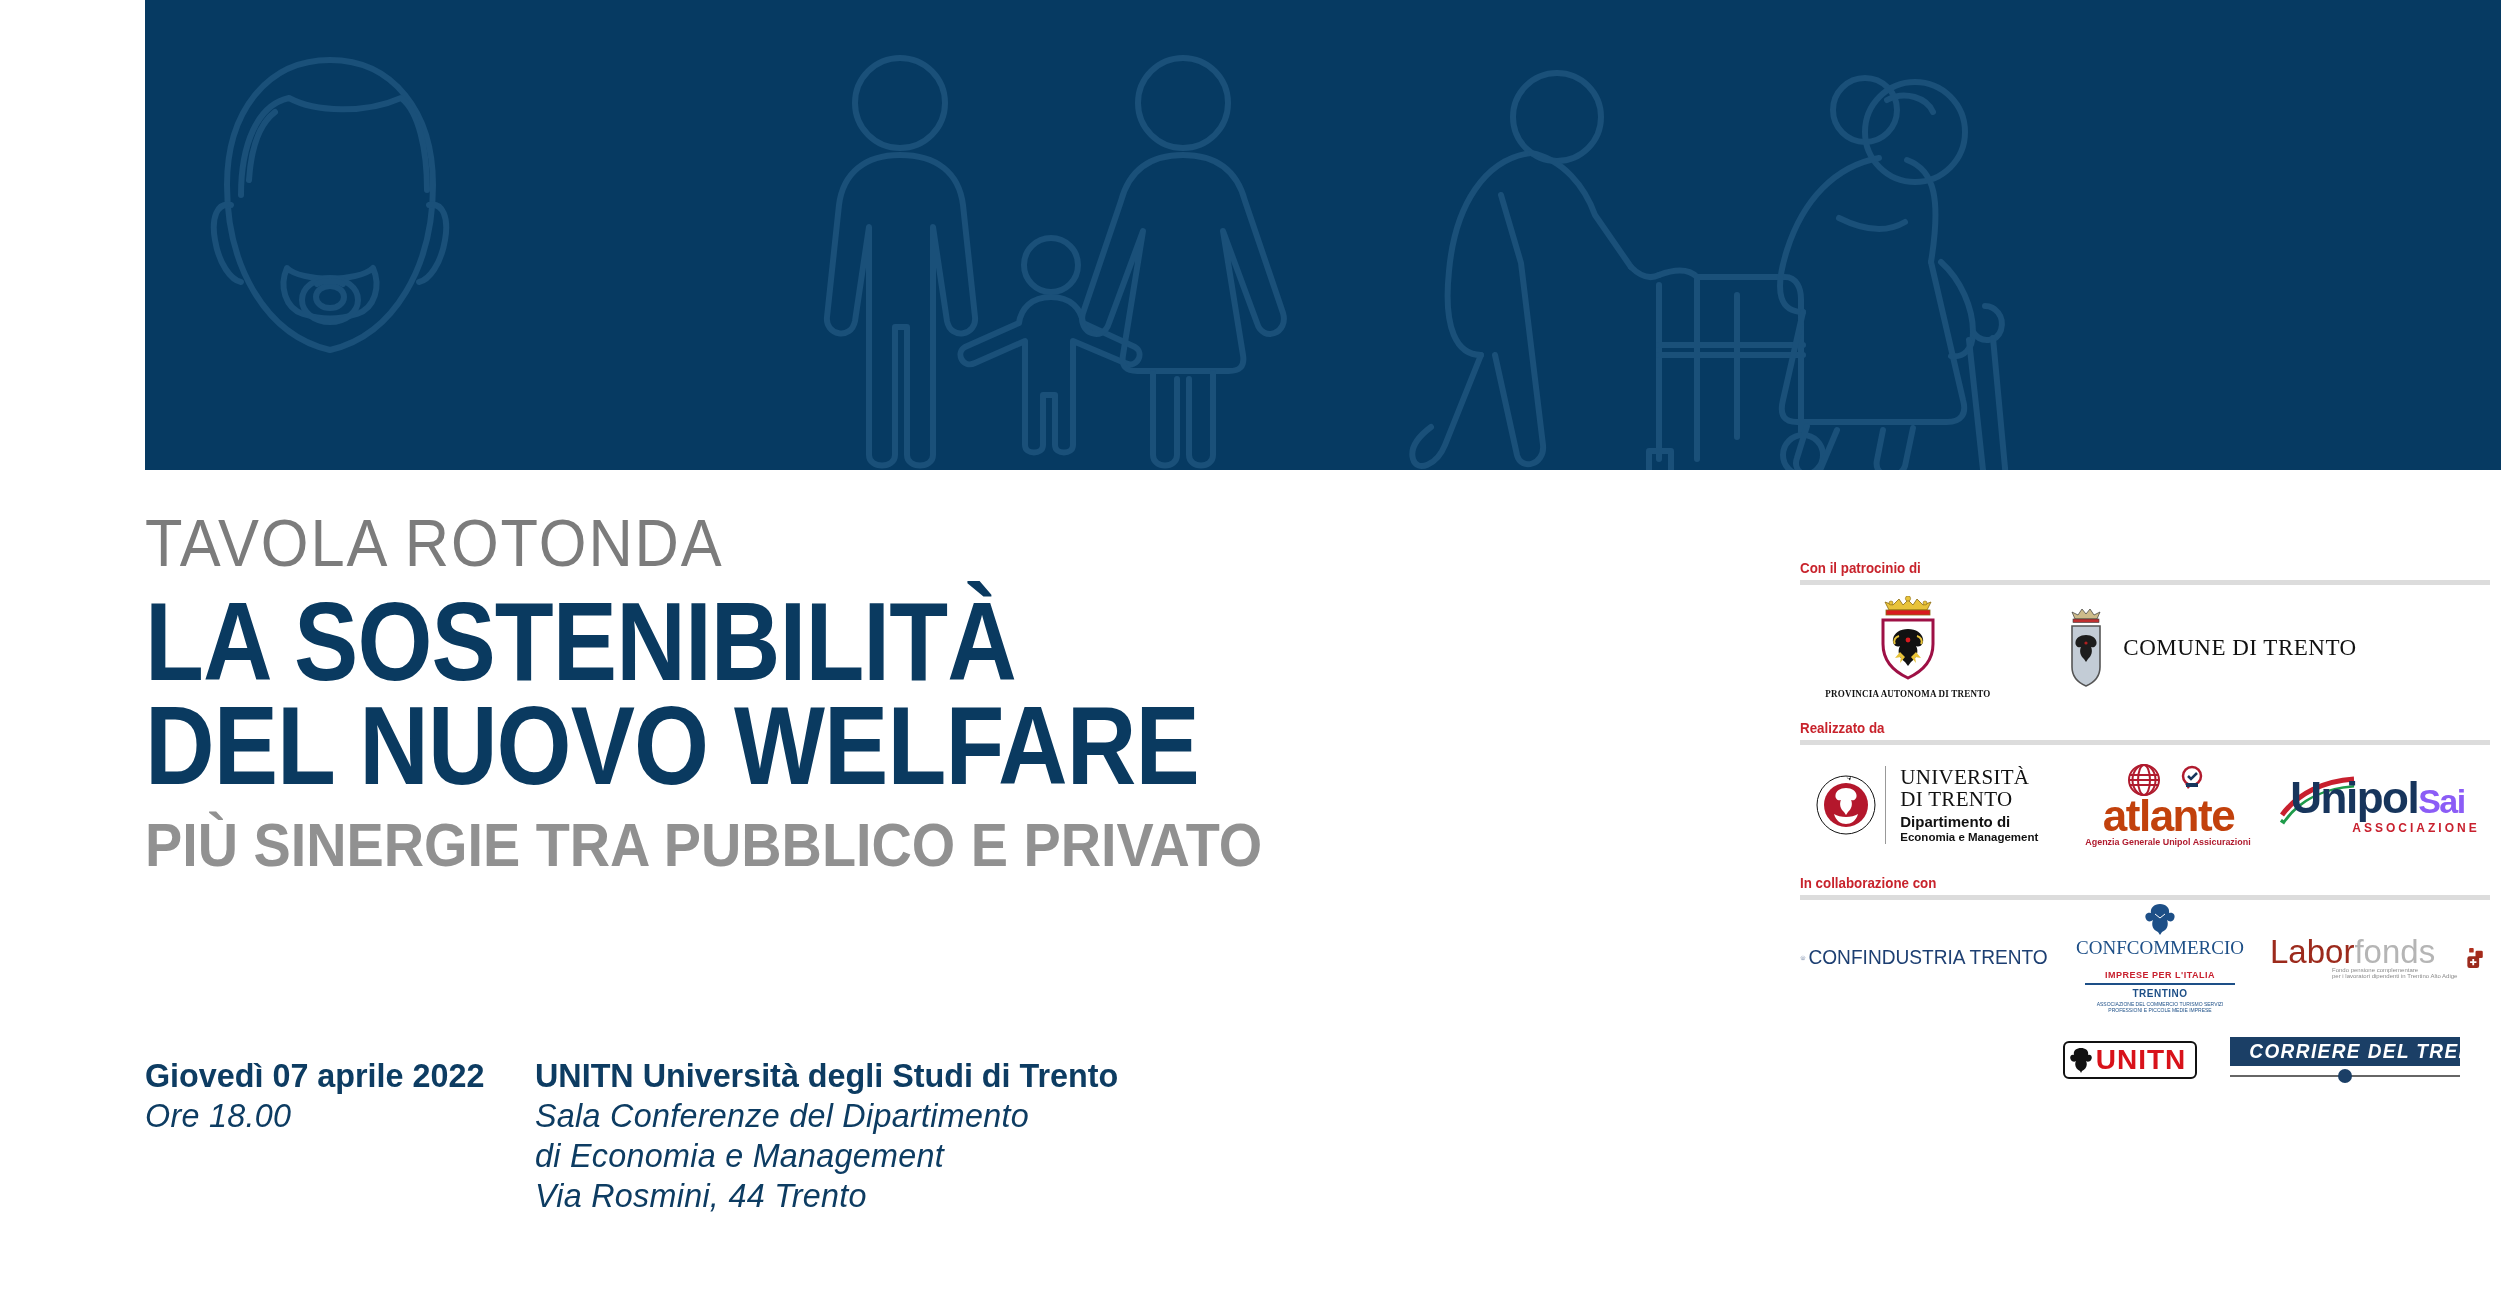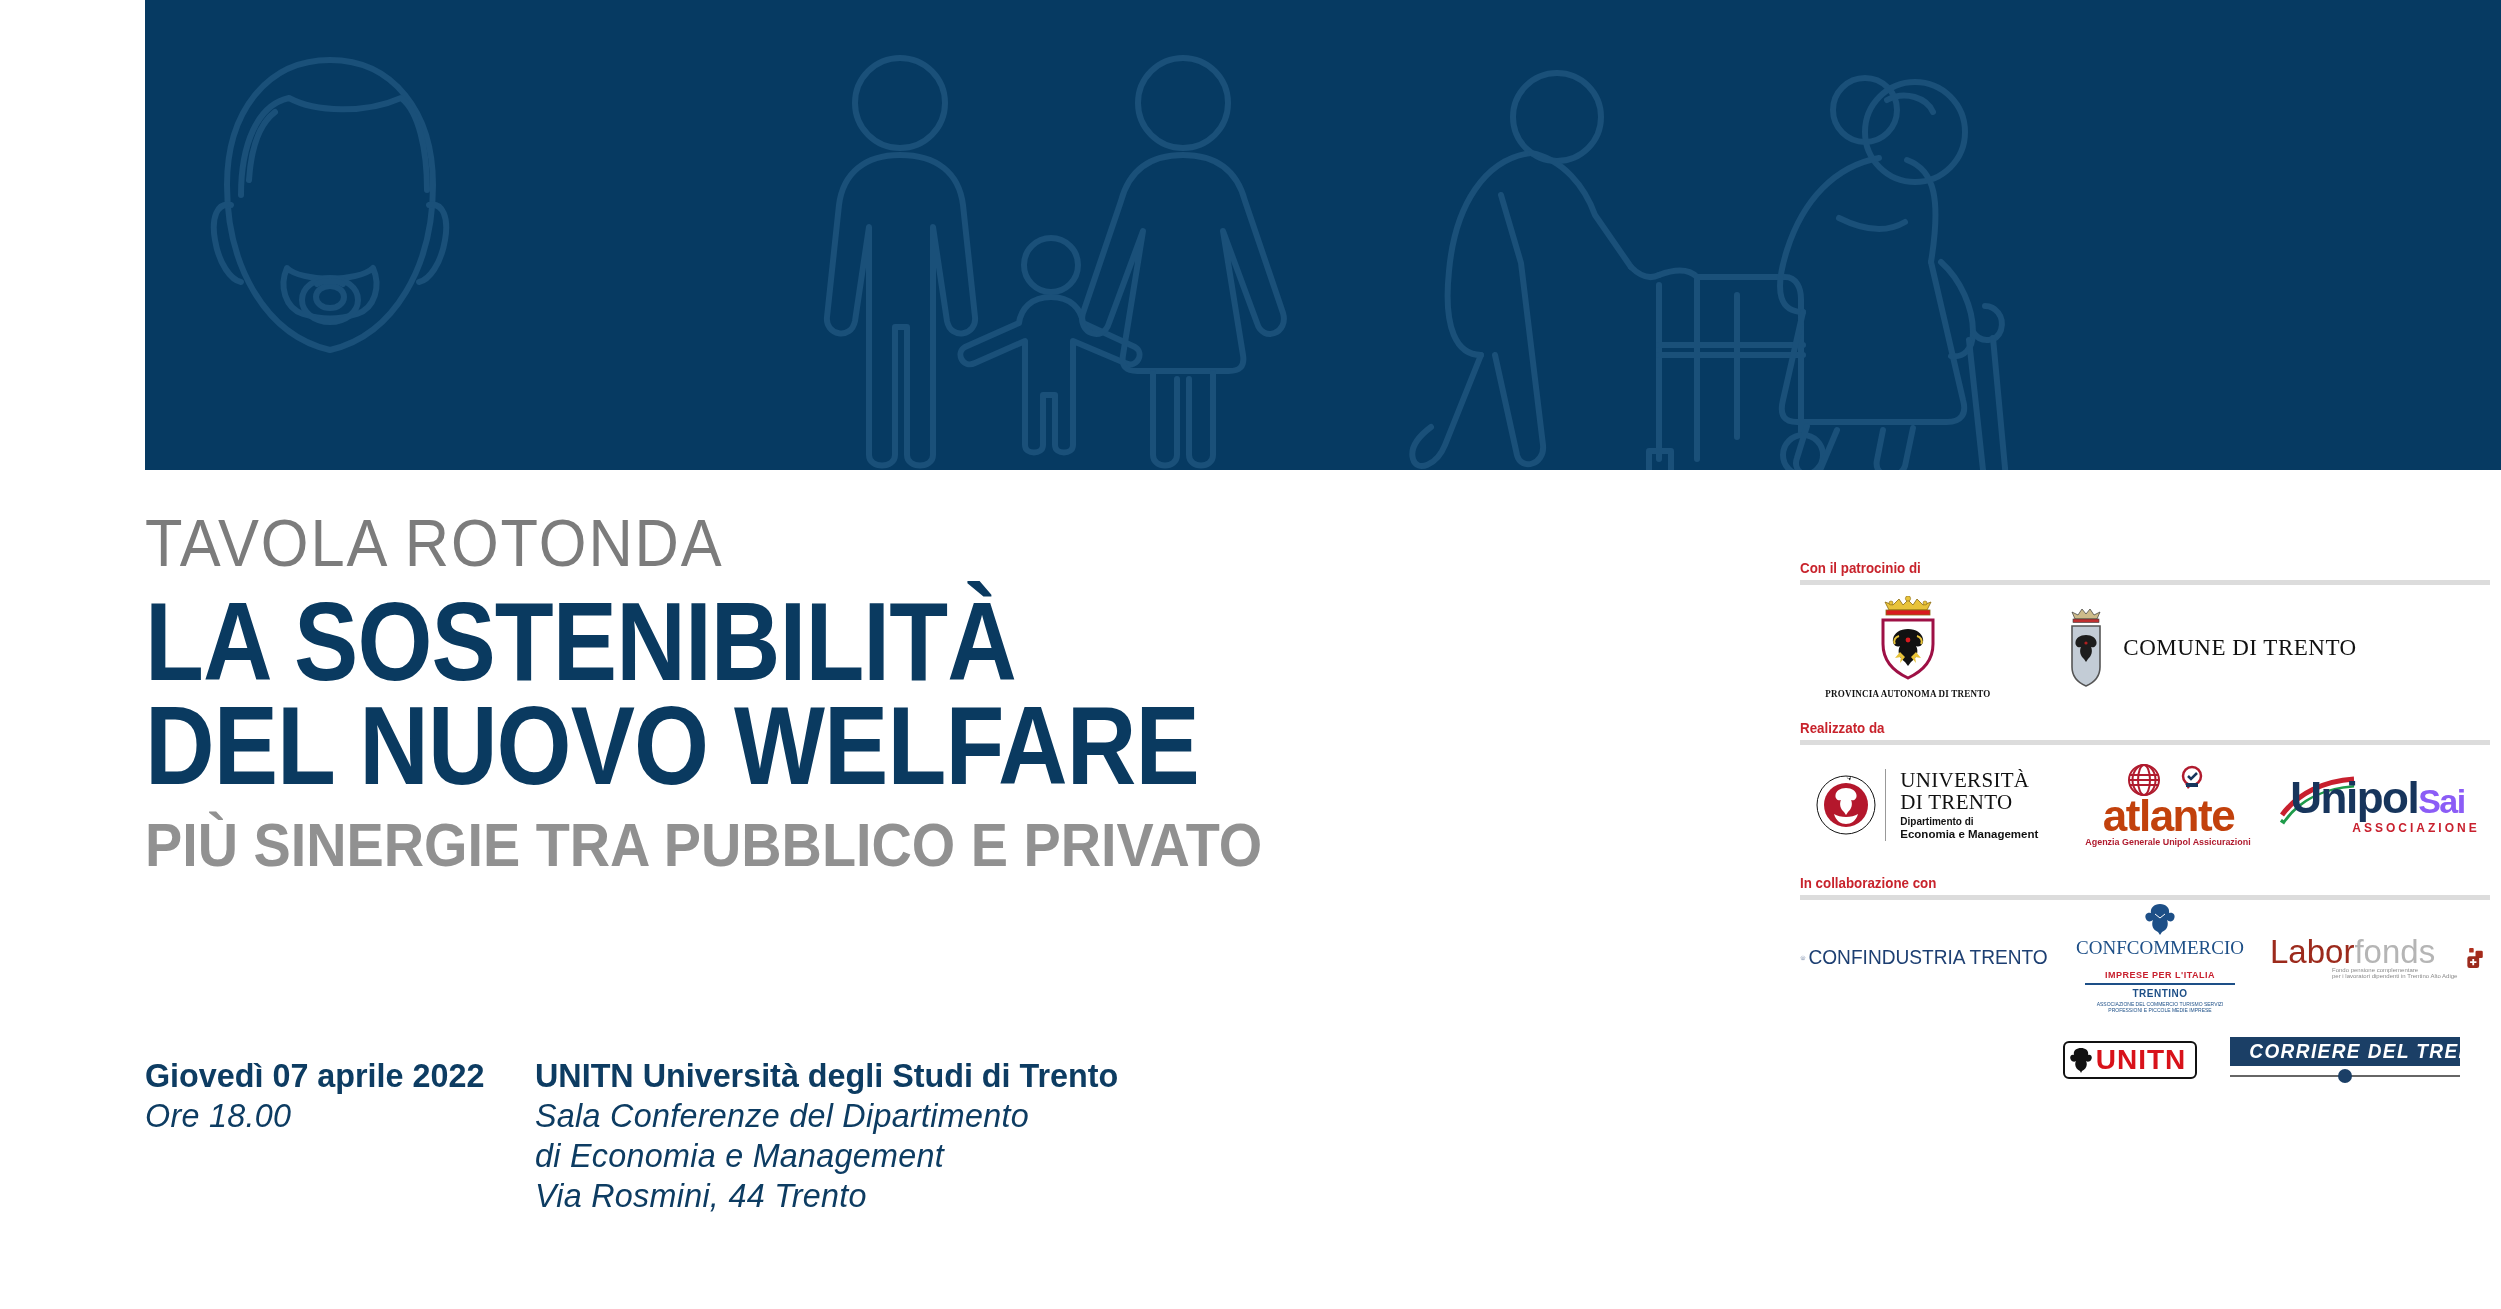--- a/index.html
+++ b/index.html
@@ -218,21 +218,21 @@
           <svg width="60" height="62" viewBox="0 0 60 62">
             <circle cx="30" cy="31" r="29" fill="#ffffff" stroke="#111" stroke-width="1"></circle>
             <circle cx="30" cy="31" r="22" fill="#b4172c"></circle>
             <path d="M30 14 C24 14 20 17 19.5 21 C19 25 22 27 25 26 C23 30 24.5 35 28 38 L30 41 L32 38 C35.5 35 37 30 35 26 C38 27 41 25 40.5 21 C40 17 36 14 30 14 Z" fill="#ffffff"></path>
             <path d="M18 40 C24 44 36 44 42 40 C40 47 35 50 30 50 C25 50 20 47 18 40 Z" fill="#ffffff"></path>
             <path d="M30 2 L32 5 L35 3 L34 6.5" fill="#111"></path>
           </svg>
           <div style="margin-left:9px;border-left:1px solid #999;padding-left:14px;">
             <div class="logo-txt" style="font-size:21px;color:#111;letter-spacing:0.3px;line-height:1.05;white-space:nowrap;">UNIVERSITÀ</div>
             <div class="logo-txt" style="font-size:21px;color:#111;letter-spacing:0.3px;line-height:1.05;white-space:nowrap;">DI TRENTO</div>
-            <div style="font-size:10px;font-weight:bold;color:#111;line-height:1.15;margin-top:3px;white-space:nowrap;">Dipartimento di</div>
+            <div style="font-size:15px;font-weight:bold;color:#111;line-height:1.15;margin-top:3px;white-space:nowrap;">Dipartimento di</div>
             <div style="font-size:11.5px;font-weight:bold;color:#111;line-height:1.15;white-space:nowrap;">Economia e Management</div>
           </div>
         </div>
 
         <div class="sp-item" style="width:200px;flex-direction:column;margin-left:14px;">
           <div style="position:relative;height:34px;width:100%;">
             <svg width="46" height="34" viewBox="0 0 46 34" style="position:absolute;left:52px;top:0;">
               <g stroke="#b01b2e" stroke-width="2" fill="none">
                 <circle cx="23" cy="17" r="15"></circle>
                 <ellipse cx="23" cy="17" rx="6" ry="15"></ellipse>

